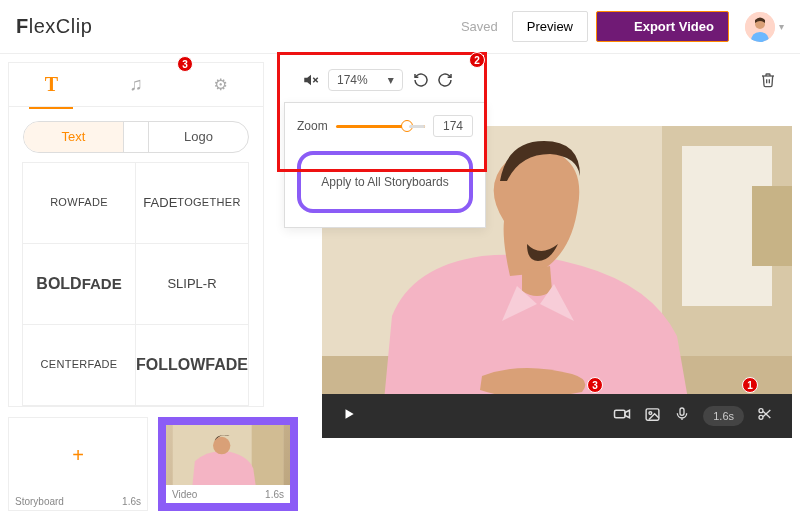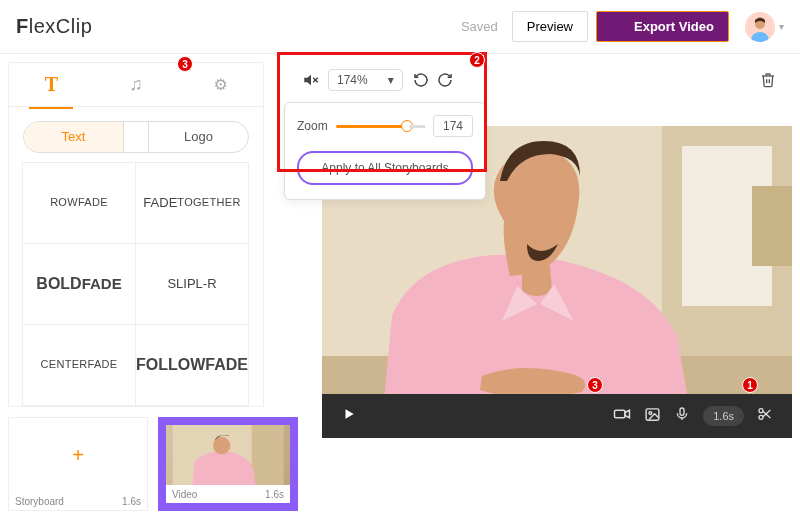--- a/index.html
+++ b/index.html
@@ -44,27 +44,27 @@
 .preview-canvas { position: absolute; right: 0; top: 36px; width: 470px; height: 296px; background: linear-gradient(135deg,#e6d2b8 0%, #c9b89a 40%, #dfd2bd 70%, #cfc2ac 100%); overflow: hidden; }
 .preview-canvas svg { width: 100%; height: 100%; display: block; }
 
 
 .preview-toolbar { position: absolute; top: 0; left: 10px; right: 0; height: 36px; display: flex; align-items: center; padding: 0 8px 0 18px; }
 .tool-item { display: inline-flex; align-items: center; justify-content: center; color: #444; font-size: 14px; margin-right: 8px; cursor: pointer; }
 .zoom-chip { border: 1px solid #ddd; border-radius: 4px; padding: 3px 8px; font-size: 12px; color: #555; display: inline-flex; align-items: center; gap: 20px; }
 .trash { margin-left: auto; color: #666; font-size: 16px; }
 
 
-.zoom-pop { position: absolute; top: 40px; left: 10px; width: 202px; background: #fff; border: 1px solid #ddd; border-radius: 6px; padding: 12px 12px 14px; box-shadow: 0 3px 10px rgba(0,0,0,.07); z-index: 5; }
+.zoom-pop { position: absolute; top: 40px; left: 10px; width: 202px; background: #fff; border: 1px solid #ddd; border-radius: 0; padding: 12px 12px 14px; box-shadow: 0 3px 10px rgba(0,0,0,.07); z-index: 5; }
 .zoom-row { display: flex; align-items: center; gap: 8px; font-size: 12px; color: #555; }
 .slider-track { flex: 1; height: 3px; background: #ff8a00; position: relative; border-radius: 2px; }
 .slider-track::after { content: ""; position: absolute; right: 0; top: 0; height: 3px; width: 18%; background: #ddd; border-radius: 2px; }
 .slider-thumb { position: absolute; left: 80%; top: 50%; width: 12px; height: 12px; background: #fff; border: 1.5px solid #ff8a00; border-radius: 50%; transform: translate(-50%,-50%); }
 .zoom-input { width: 40px; border: 1px solid #ddd; border-radius: 3px; padding: 3px 0; text-align: center; font-size: 12px; color: #555; }
-.apply-btn { margin-top: 14px; width: 100%; border: 2px solid #8b5cf6; border-radius: 16px; padding: 8px 0; font-size: 12px; color: #555; text-align: center; cursor: pointer; background: #fff; }
+.apply-btn { margin-top: 14px; width: 100%; border: 4px solid #8b5cf6; border-radius: 16px; padding: 20px 0; font-size: 12px; color: #555; text-align: center; cursor: pointer; background: #fff; }
 
 
 .red-box { position: absolute; border: 3px solid #e11; }
 .red-main { left: 277px; top: 52px; width: 210px; height: 120px; z-index: 8; pointer-events: none; }
 
 
 .transport { position: absolute; left: 0; right: 0; bottom: 0; height: 44px; background: #2d2d2d; display: flex; align-items: center; padding: 0 12px; color: #ddd; }
 .tb-btn { width: 30px; text-align: center; font-size: 16px; cursor: pointer; }
 .tb-spacer { flex: 1; }
 .time-chip { background: #444; color: #ccc; font-size: 11px; padding: 4px 10px; border-radius: 12px; margin: 0 6px; }

